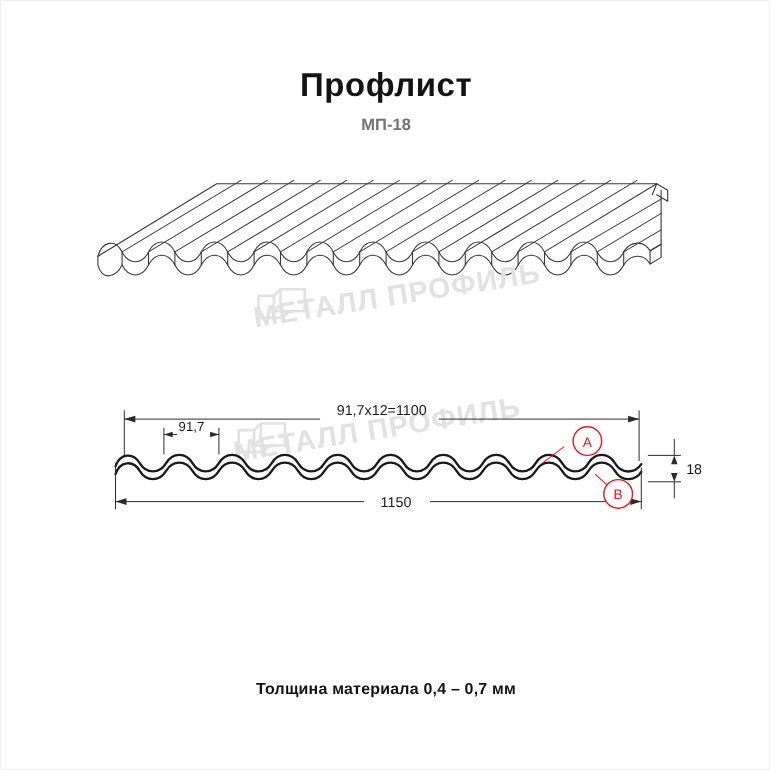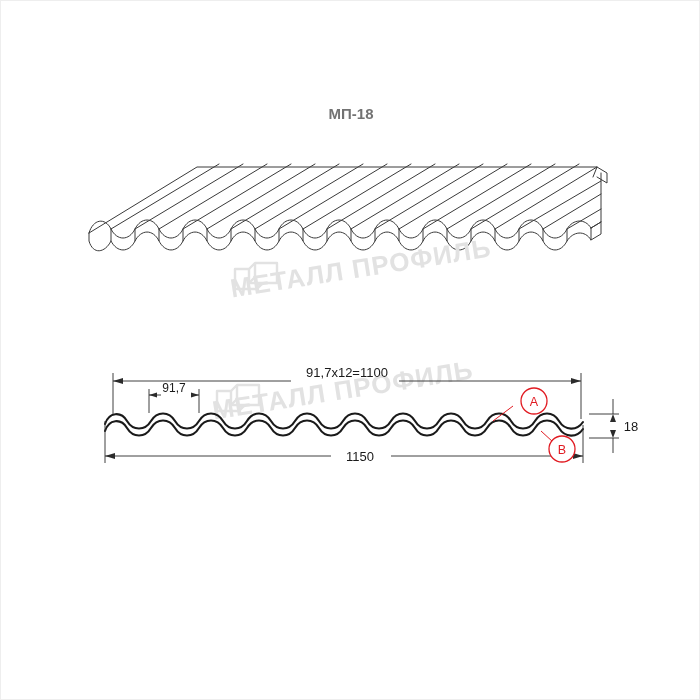--- a/index.html
+++ b/index.html
@@ -85,20 +85,21 @@
   .wm-logo {
     position: absolute;
     pointer-events: none;
   }
 </style>
 </head>
 <body>
 
 <div class="page">
 
+  <div class="title">Профлист</div>
   <div class="subtitle">МП-18</div>
 
   <svg class="drawing" width="700" height="700" viewBox="0 0 700 700">
     <g fill="none" stroke="#3a3a3a" stroke-width="1" stroke-linejoin="round" stroke-linecap="round">
 
       <path d="M88,232 L196,166 L596,166 L592,176"></path>
 
       <path d="M596,166 L606,172 L606,182 L596,176"></path>
 
       <path d="M88,232
@@ -276,14 +277,15 @@
     </g>
 
     <text x="346" y="376" font-family="Liberation Sans, sans-serif" font-size="13" fill="#1a1a1a" text-anchor="middle">91,7х12=1100</text>
     <text x="173" y="391" font-family="Liberation Sans, sans-serif" font-size="12" fill="#1a1a1a" text-anchor="middle">91,7</text>
     <text x="359" y="460" font-family="Liberation Sans, sans-serif" font-size="13" fill="#1a1a1a" text-anchor="middle">1150</text>
     <text x="630" y="430" font-family="Liberation Sans, sans-serif" font-size="13" fill="#1a1a1a" text-anchor="middle">18</text>
     <text x="533" y="405" font-family="Liberation Sans, sans-serif" font-size="12.5" fill="#e11b22" text-anchor="middle">A</text>
     <text x="561" y="453" font-family="Liberation Sans, sans-serif" font-size="12.5" fill="#e11b22" text-anchor="middle">B</text>
   </svg>
 
+  <div class="footer-note">Толщина материала 0,4 – 0,7 мм</div>
 
 </div>
 
 </body></html>

